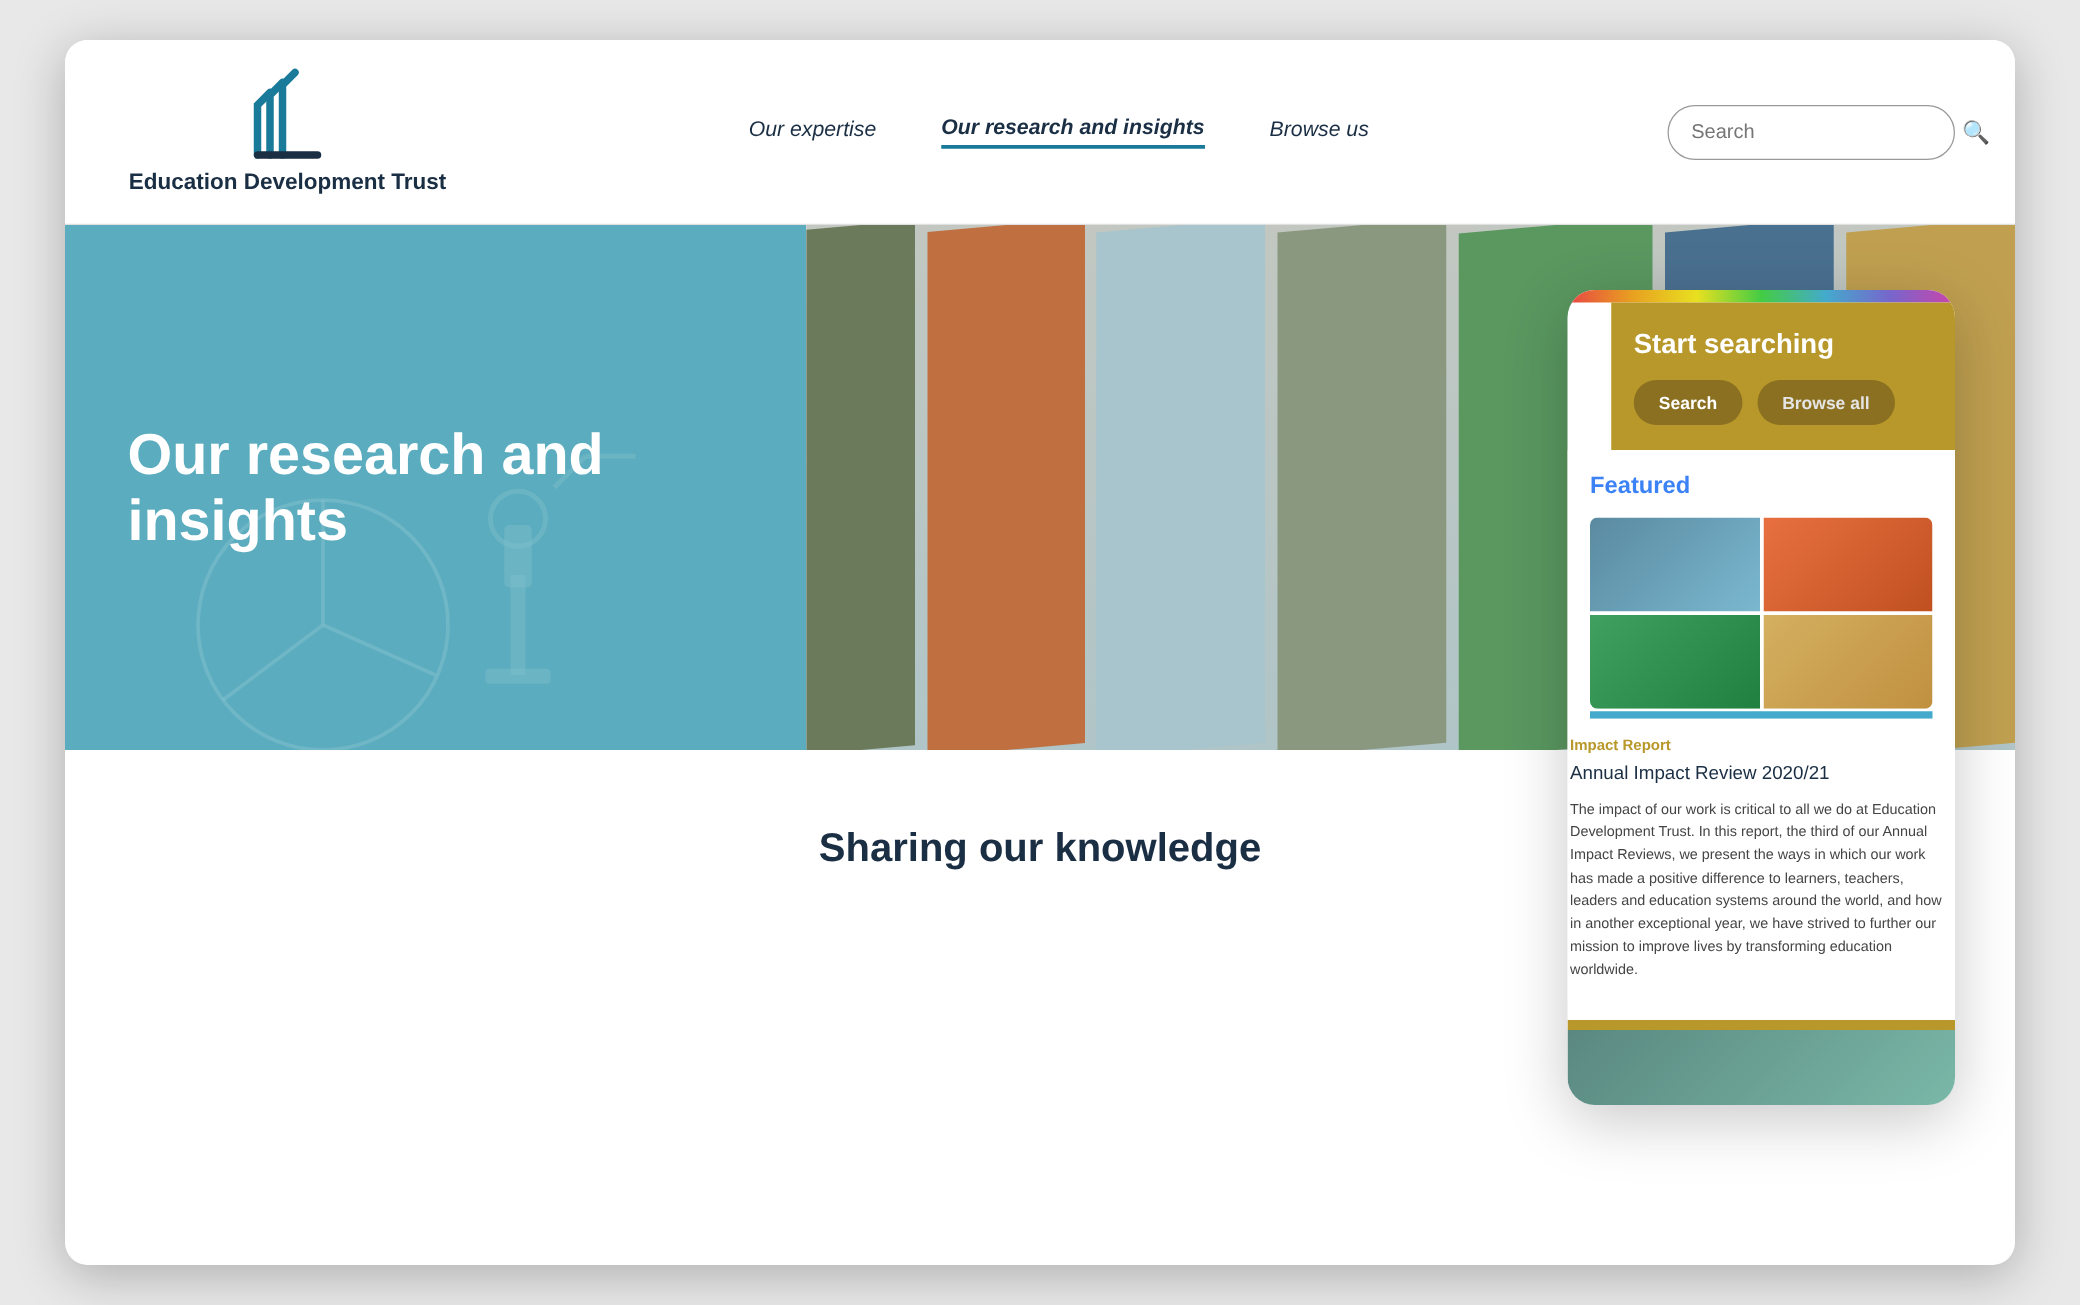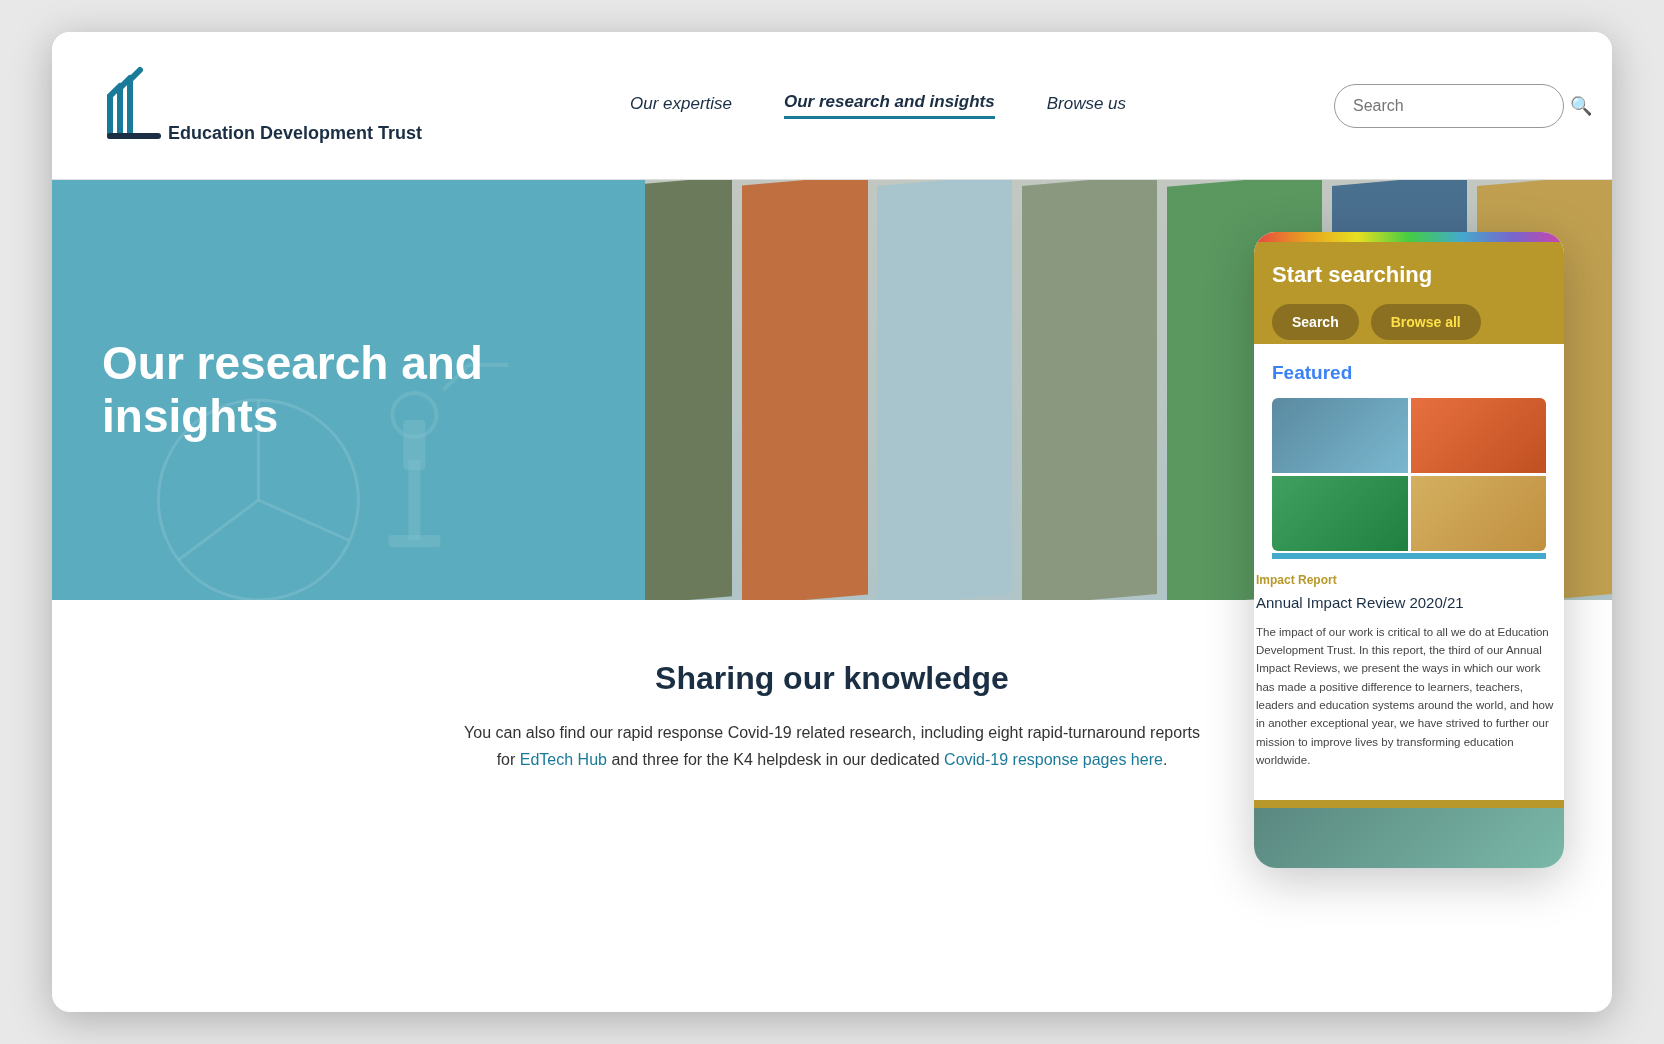--- a/index.html
+++ b/index.html
@@ -31,22 +31,23 @@
       padding: 0 48px;
       height: 148px;
       background: #fff;
       border-bottom: 1px solid #e0e0e0;
       position: relative;
       z-index: 10;
     }
 
     .logo-area {
       display: flex;
-      align-items: flex-end;
+      align-items: center;
       min-width: 260px;
+      flex-direction: column;
     }
 
     .logo-icon {
       width: 68px;
       height: 80px;
     }
 
     .logo-text {
       font-size: 18px;
       font-weight: 700;
@@ -159,21 +160,22 @@
       z-index: 20;
     }
 
     .mobile-rainbow-bar {
       height: 10px;
       background: linear-gradient(to right, #e84444, #e8a020, #e8e020, #44cc44, #44aacc, #7766cc, #cc44aa);
     }
 
     .mobile-search-section {
       background: #b8982a;
-      padding: 20px 18px 4px;
+      padding: 20px 18px 20px;
+      margin-left: 35px;
     }
 
     .mobile-search-title {
       font-size: 22px;
       font-weight: 700;
       color: #fff;
       margin-bottom: 16px;
     }
 
     .mobile-buttons {
@@ -190,21 +192,21 @@
       border: none;
     }
 
     .mobile-btn-search {
       background: #8a7020;
       color: #fff;
     }
 
     .mobile-btn-browse {
       background: #8a7020;
-      color: #fde047;
+      color: #e5e5e5;
     }
 
     .mobile-featured-section {
       padding: 18px 18px 0;
       background: #fff;
     }
 
     .mobile-featured-title {
       font-size: 19px;
       font-weight: 700;
@@ -422,18 +424,15 @@
       <div class="mobile-card-title">Annual Impact Review 2020/21</div>
       <div class="mobile-card-desc">The impact of our work is critical to all we do at Education Development Trust. In this report, the third of our Annual Impact Reviews, we present the ways in which our work has made a positive difference to learners, teachers, leaders and education systems around the world, and how in another exceptional year, we have strived to further our mission to improve lives by transforming education worldwide.</div>
     </div>
 
     <div class="mobile-bottom-bar"></div>
     <div class="mobile-bottom-image"></div>
   </div>
 
   <div class="main-content">
     <h2 class="sharing-title">Sharing our knowledge</h2>
-    <p class="sharing-desc2">
-      <span>You can also find our rapid response Covid-19 related research, including eight rapid-turnaround reports for </span><a class="link-text">EdTech Hub</a><span> and three for the K4 helpdesk in our dedicated </span><a class="link-text">Covid-19 response pages here</a><span>.</span>
-    </p>
   </div>
 
 </div>
 
 </body></html>

